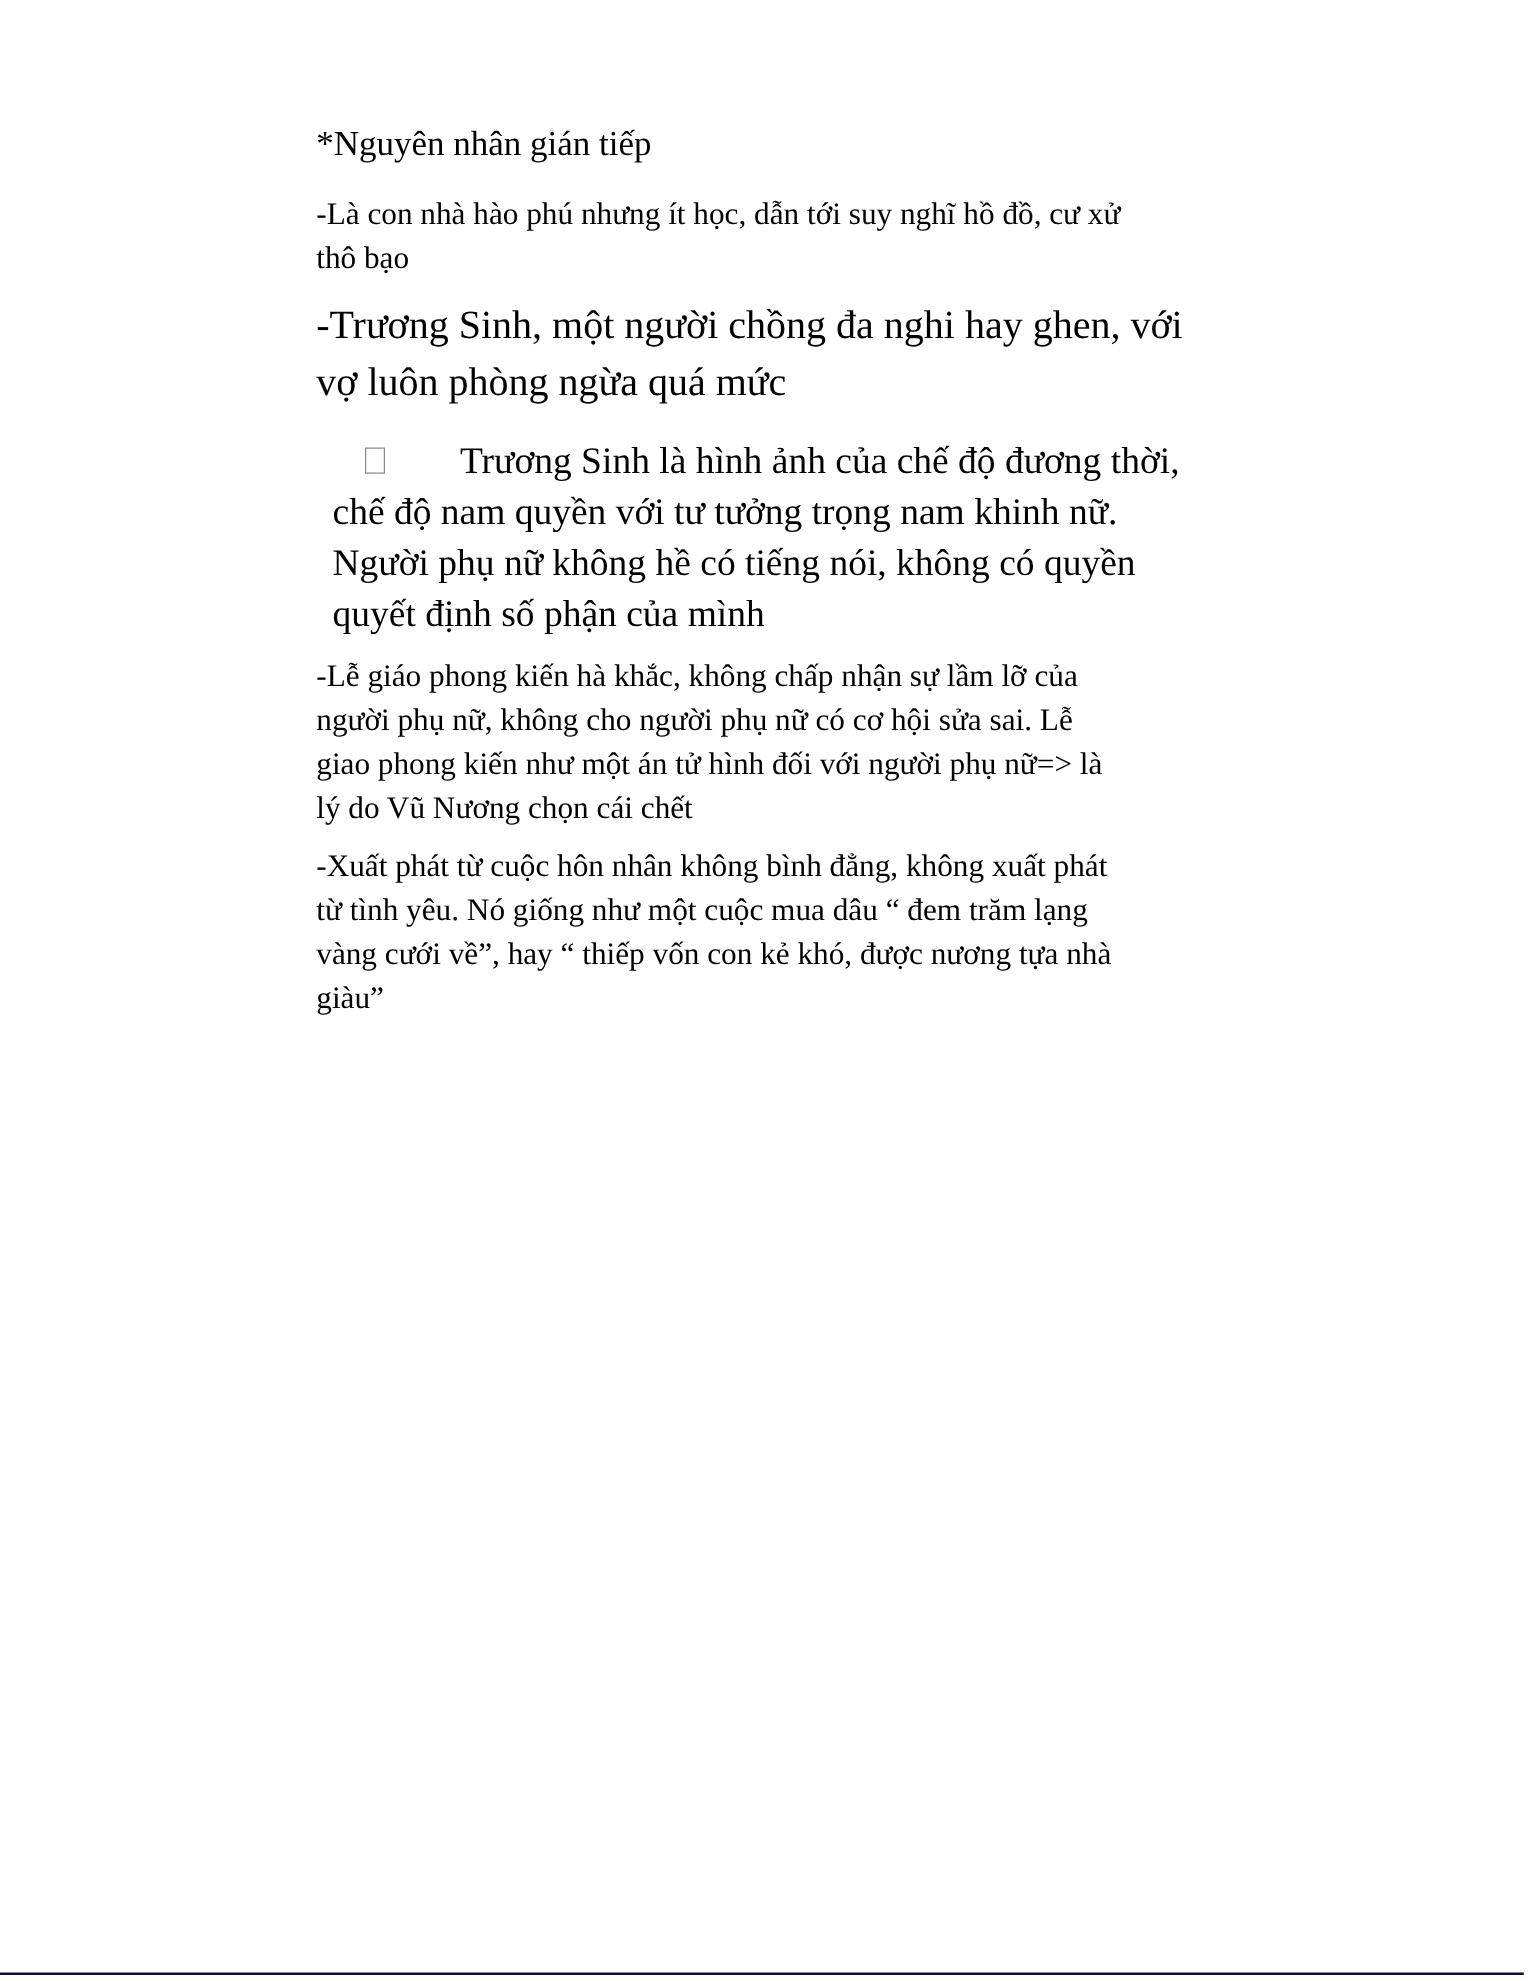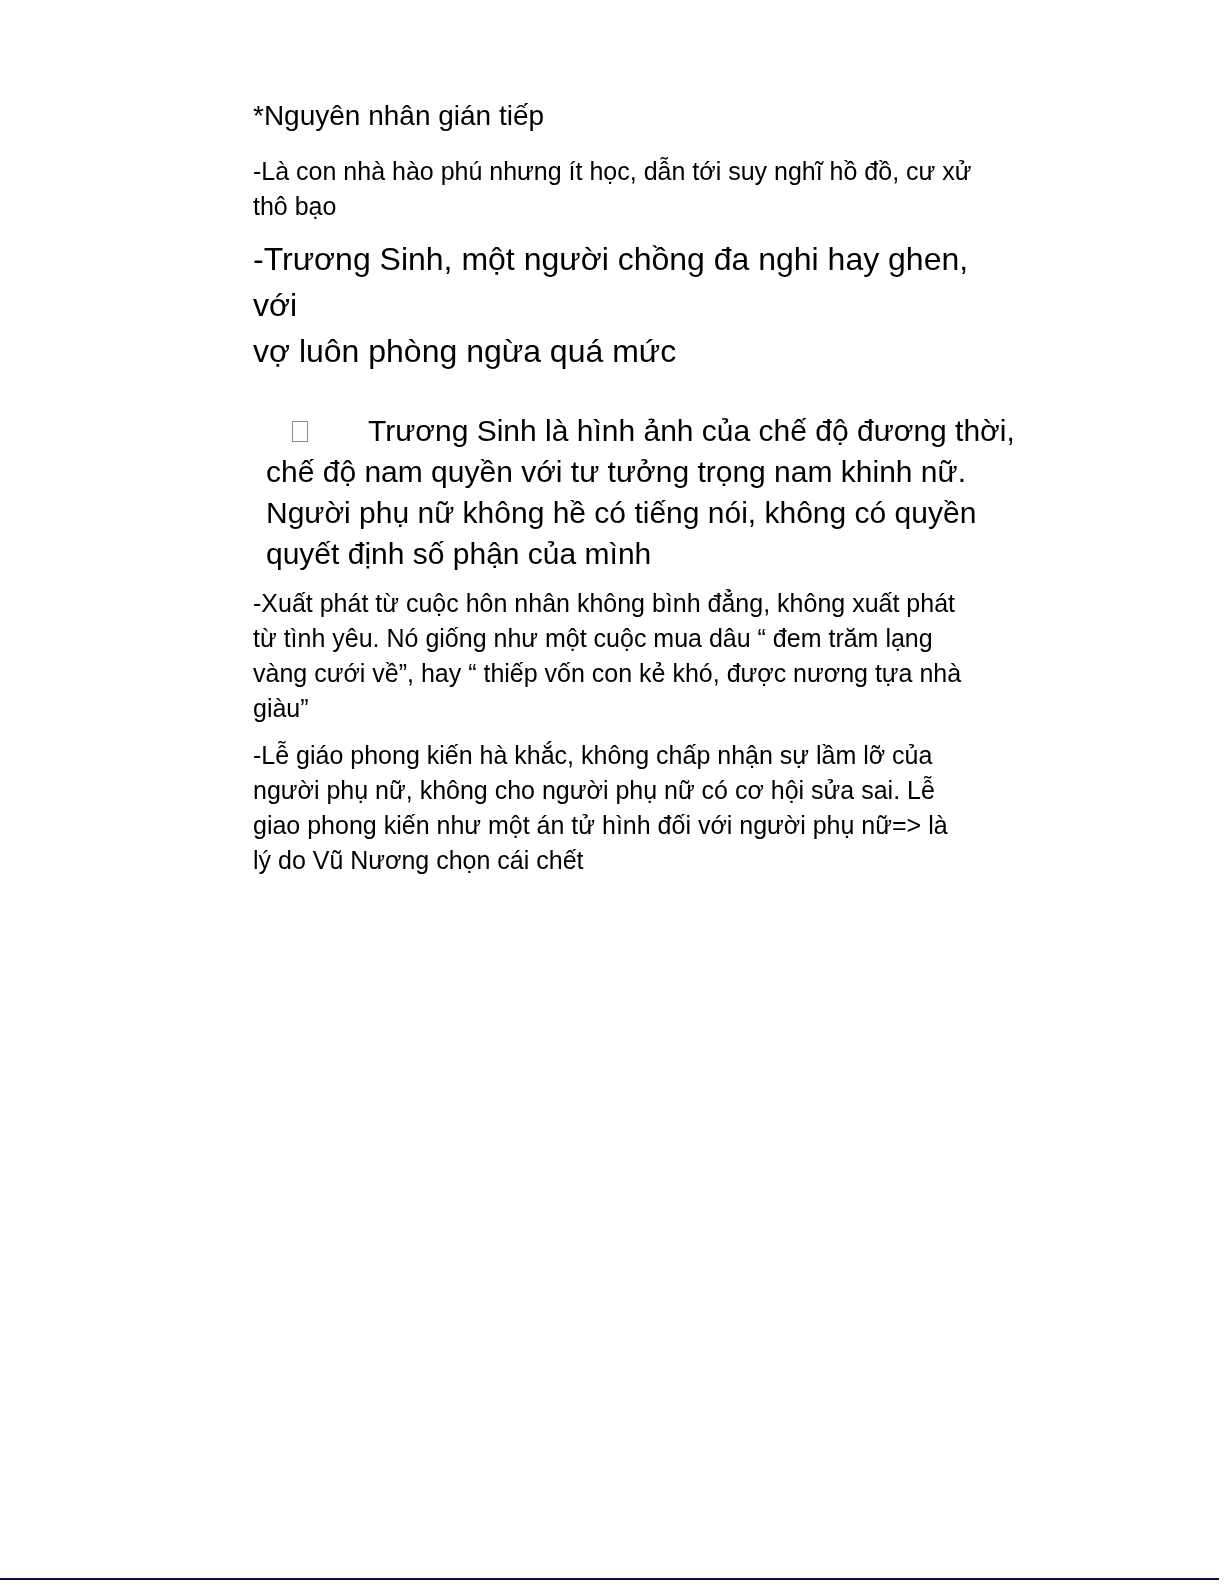--- a/index.html
+++ b/index.html
@@ -1,41 +1,41 @@
 <!DOCTYPE html>
 <html><head>
 <meta charset="utf-8">
 <style>
   html, body { margin: 0; padding: 0; background: #ffffff; }
   .page {
     position: relative;
     width: 1225px;
     height: 1585px;
     background: #ffffff;
-    font-family: Liberation Sans, sans-serif;
+    font-family: Liberation Serif, serif;
     color: #000000;
     overflow: hidden;
   }
   .content {
     position: absolute;
     left: 253px;
     top: 0;
     width: 762px;
     padding-top: 96px;
   }
   .para { margin: 0 0 12px 0; }
   .para .txt { white-space: pre-line; }
   .p-heading { font-size: 28px; line-height: 40px; margin-bottom: 18px; }
   .p-large   { font-size: 32px; line-height: 46px; }
   .p-normal  { font-size: 25px; line-height: 35px; }
   .p-bullet  {
     font-size: 30px;
     line-height: 41px;
     padding-left: 13px;
-    margin-top: 36px;
+    margin-top: 20px;
   }
   .bullet-marker {
     display: inline-block;
     width: 14px;
     height: 19px;
     border: 1px solid #8a8a8a;
     margin-left: 26px;
     margin-right: 60px;
     vertical-align: baseline;
     position: relative;
@@ -65,26 +65,26 @@
 vợ luôn phòng ngừa quá mức</span></p>
 
 
 
 
     <p class="para p-bullet"><span class="bullet-marker"></span><span class="txt">Trương Sinh là hình ảnh của chế độ đương thời,
 chế độ nam quyền với tư tưởng trọng nam khinh nữ.
 Người phụ nữ không hề có tiếng nói, không có quyền
 quyết định số phận của mình</span></p>
 
+    <p class="para p-normal"><span class="txt">-Lễ giáo phong kiến hà khắc, không chấp nhận sự lầm lỡ của
+người phụ nữ, không cho người phụ nữ có cơ hội sửa sai. Lễ
+giao phong kiến như một án tử hình đối với người phụ nữ=&gt; là
+lý do Vũ Nương chọn cái chết</span></p>
+
     <p class="para p-normal"><span class="txt">-Xuất phát từ cuộc hôn nhân không bình đẳng, không xuất phát
 từ tình yêu. Nó giống như một cuộc mua dâu “ đem trăm lạng
 vàng cưới về”, hay “ thiếp vốn con kẻ khó, được nương tựa nhà
 giàu”</span></p>
-
-    <p class="para p-normal"><span class="txt">-Lễ giáo phong kiến hà khắc, không chấp nhận sự lầm lỡ của
-người phụ nữ, không cho người phụ nữ có cơ hội sửa sai. Lễ
-giao phong kiến như một án tử hình đối với người phụ nữ=&gt; là
-lý do Vũ Nương chọn cái chết</span></p>
 
   </div>
 
   <div class="bottom-divider"></div>
 </div>
 
 </body></html>

